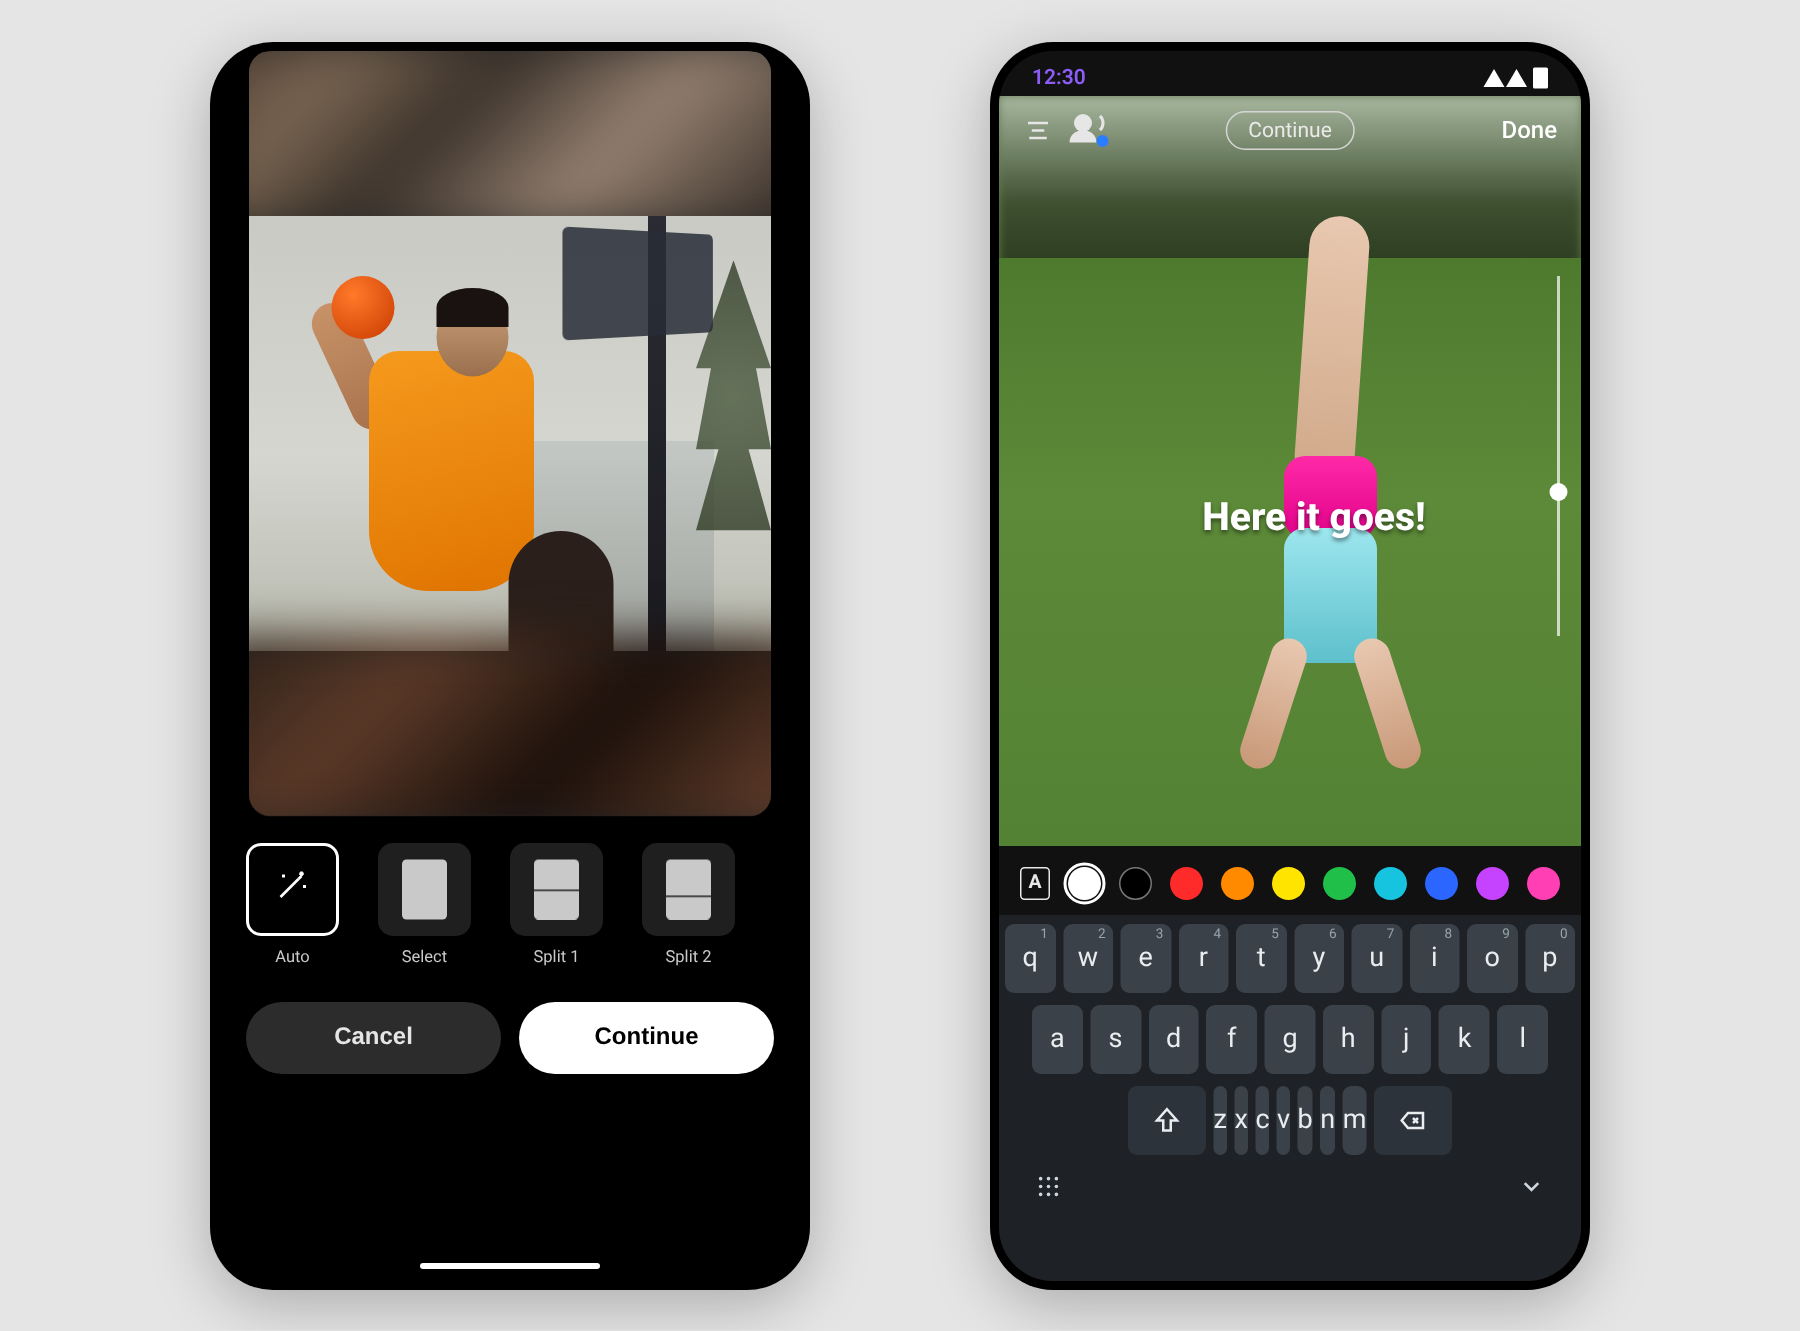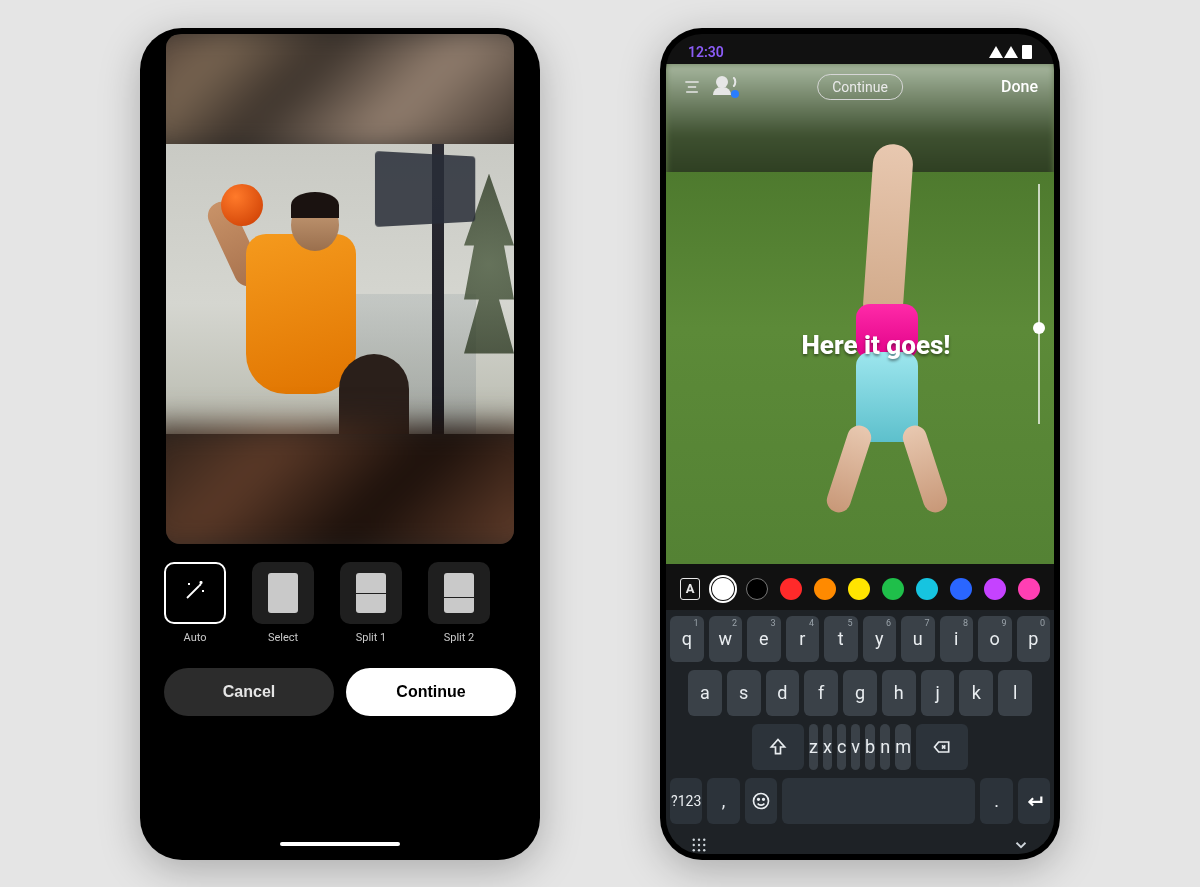--- a/index.html
+++ b/index.html
@@ -347,40 +347,20 @@
             <div class="key">n</div>
             <div class="key">m</div>
           </div>
         <div class="key key-wide key-back">
           <svg viewBox="0 0 24 24" fill="none" stroke="#e9edf0" stroke-width="2">
               <path d="M8 6l-5 6 5 6h12V6z"></path>
               <path d="M12 10l4 4M16 10l-4 4"></path>
             </svg>
         </div>
       </div>
-      <div class="krow row4">
-        <div class="key key-num">?123</div>
-        <div class="key" style="max-width:34px">,</div>
-        <div class="key" style="max-width:34px">
-          <svg width="20" height="20" viewBox="0 0 24 24" fill="none" stroke="#e9edf0" stroke-width="2">
-              <circle cx="12" cy="12" r="9"></circle>
-              <circle cx="9" cy="10" r="1" fill="#e9edf0"></circle>
-              <circle cx="15" cy="10" r="1" fill="#e9edf0"></circle>
-              <path d="M8 15c1 1.5 2.5 2 4 2s3-.5 4-2"></path>
-            </svg>
-        </div>
-        <div class="key key-space"></div>
-        <div class="key" style="max-width:34px">.</div>
-        <div class="key key-enter">
-          <svg width="22" height="22" viewBox="0 0 24 24" fill="none" stroke="#fff" stroke-width="2.4">
-              <path d="M20 7v6H7"></path>
-              <path d="M11 9l-4 4 4 4"></path>
-            </svg>
-        </div>
-      </div>
       <div class="kb-footer">
         <span class="grid-icon">
           <svg width="18" height="18" viewBox="0 0 24 24" fill="#cfd6db">
               <circle cx="5" cy="5" r="1.6"></circle>
               <circle cx="12" cy="5" r="1.6"></circle>
               <circle cx="19" cy="5" r="1.6"></circle>
               <circle cx="5" cy="12" r="1.6"></circle>
               <circle cx="12" cy="12" r="1.6"></circle>
               <circle cx="19" cy="12" r="1.6"></circle>
               <circle cx="5" cy="19" r="1.6"></circle>

